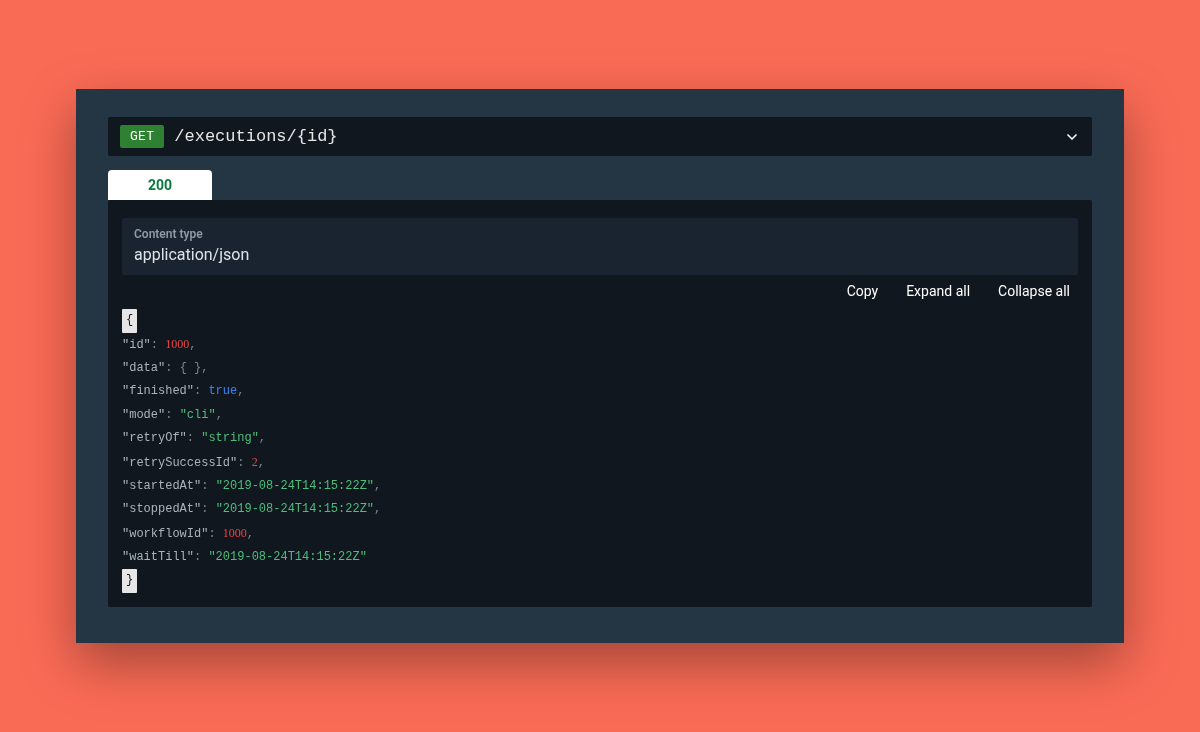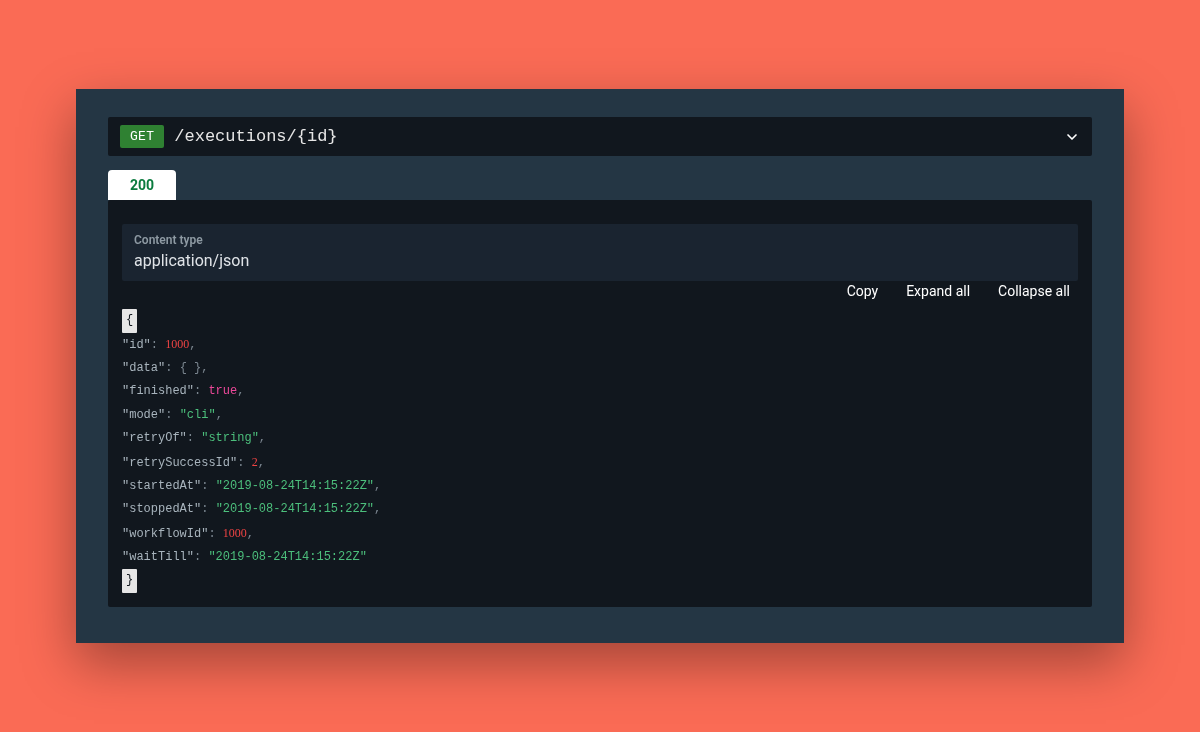--- a/index.html
+++ b/index.html
@@ -50,34 +50,34 @@
     font-size: 17px;
     font-weight: 700;
     margin-top: 28px;
   }
   .tab-row { margin-top: 14px; display: flex; }
   .status-tab {
     background: #fff;
     color: #0a7b3e;
     font-weight: 700;
     font-size: 14px;
-    padding: 7px 22px;
+    padding: 7px 40px;
     border-radius: 4px 4px 0 0;
   }
   .sample-block {
     background: #11171e;
     border-radius: 2px;
     padding: 0 0 14px 0;
   }
   .content-type-row {
     background: #1a2430;
     margin: 0 14px;
     padding: 9px 12px 11px;
     position: relative;
-    top: 24px;
+    top: 18px;
     border-radius: 2px;
   }
   .ct-label {
     color: #8e9aa3;
     font-size: 12px;
     font-weight: 600;
   }
   .ct-value {
     color: #dfe3e7;
     font-size: 16px;
@@ -105,21 +105,21 @@
     background: #e6e6e6;
     color: #11171e;
     padding: 0 4px;
     display: inline-block;
     border-radius: 1px;
   }
   .line { display: block; white-space: pre; }
   .k   { color: #a8b4bd; }     
   .num { color: #ef4444; font-family: Liberation Serif, serif; }     
   .str { color: #4cbf7c; }     
-  .bool{ color: #ec4899; }     
+  .bool{ color: #3b82f6; }     
   .punct { color: #7b8690; }   
   .obj-empty { color: #7b8690; }
 </style>
 </head>
 <body>
 
 <div class="panel">
 
   <div class="endpoint-bar">
     <span class="method">GET</span>

